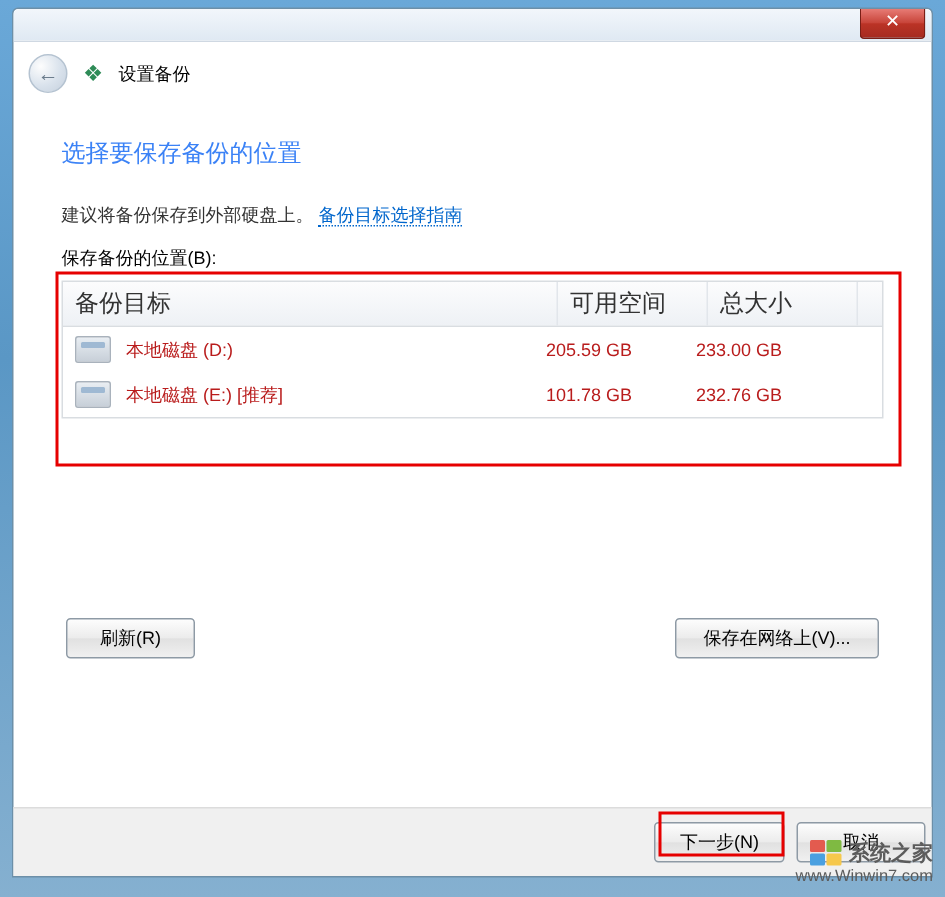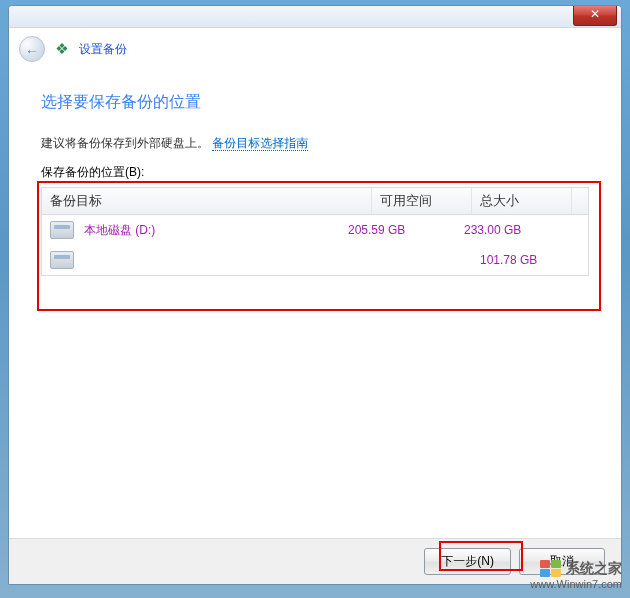--- a/index.html
+++ b/index.html
@@ -56,21 +56,21 @@
     display: flex; align-items: center; justify-content: center;
     color: #6c7d8d;
     font-size: 14px;
   }
   .globe-icon {
     width: 18px; height: 18px;
     display: inline-flex; align-items: center; justify-content: center;
     color: #2e8b57;
     font-size: 15px;
   }
-  .header-title { color: #1d4ed8; font-size: 12px; }
+  .header-title { color: #000000; font-size: 12px; }
 
   .content {
     padding: 22px 32px 0 32px;
   }
   .page-title {
     color: #3b82f6;
     font-size: 16px;
     margin-bottom: 22px;
   }
   .hint-row {
@@ -97,36 +97,35 @@
   .section-label { margin-bottom: 6px; }
   .table {
     border: 1px solid #d9dde1;
     width: 548px;
     background: #fff;
   }
   .thead {
     display: flex;
     background: linear-gradient(#fcfcfd, #eef1f5);
     border-bottom: 1px solid #d9dde1;
-    font-size: 13px;
+    font-size: 16px;
     color: #333;
   }
   .th { padding: 4px 8px; border-right: 1px solid #e2e6eb; }
   .th:last-child { border-right: none; flex: 0 0 16px; padding:0; }
   .th-name { flex: 1; }
   .th-free { flex: 0 0 100px; }
   .th-total { flex: 0 0 100px; }
   .tbody { }
   .tr {
     display: flex;
     align-items: center;
     padding: 6px 8px;
     font-size: 12px;
-    color: #a21caf;
-    gap: 16px;
+    color: #b91c1c;
   }
   .disk-icon {
     width: 24px; height: 18px;
     margin-right: 10px;
     display: inline-block;
     background: linear-gradient(#e9eef3, #c7cfd8);
     border: 1px solid #a9b2bc;
     border-radius: 2px;
     position: relative;
   }
@@ -163,21 +162,21 @@
 
   .footer {
     position: absolute;
     left: 0; right: 0; bottom: 0;
     height: 46px;
     background: #f0f0f0;
     border-top: 1px solid #dcdcdc;
     display: flex;
     justify-content: flex-end;
     align-items: center;
-    padding-right: 16px;
+    padding-right: 4px;
     gap: 8px;
   }
   .red-box2 {
     position: absolute;
     border: 2px solid #e60000;
     right: 98px;
     bottom: 13px;
     width: 84px;
     height: 30px;
     pointer-events: none;
@@ -240,27 +239,33 @@
           <div class="td-name">
             <span class="disk-icon"></span>
             <span>本地磁盘 (D:)</span>
           </div>
           <div class="td-free">205.59 GB</div>
           <div class="td-total">233.00 GB</div>
         </div>
         <div class="tr">
           <div class="td-name">
             <span class="disk-icon"></span>
+            <span>本地磁盘 (E:) [推荐]</span>
           </div>
           <div class="td-free">101.78 GB</div>
+          <div class="td-total">232.76 GB</div>
         </div>
       </div>
     </div>
   </div>
 
+  <div class="button-row">
+    <div class="win-btn">刷新(R)</div>
+    <div class="win-btn wide">保存在网络上(V)...</div>
+  </div>
 
   <div class="footer">
     <div class="win-btn">下一步(N)</div>
     <div class="win-btn">取消</div>
   </div>
 
   <div class="red-box"></div>
   <div class="red-box2"></div>
 </div>
 

